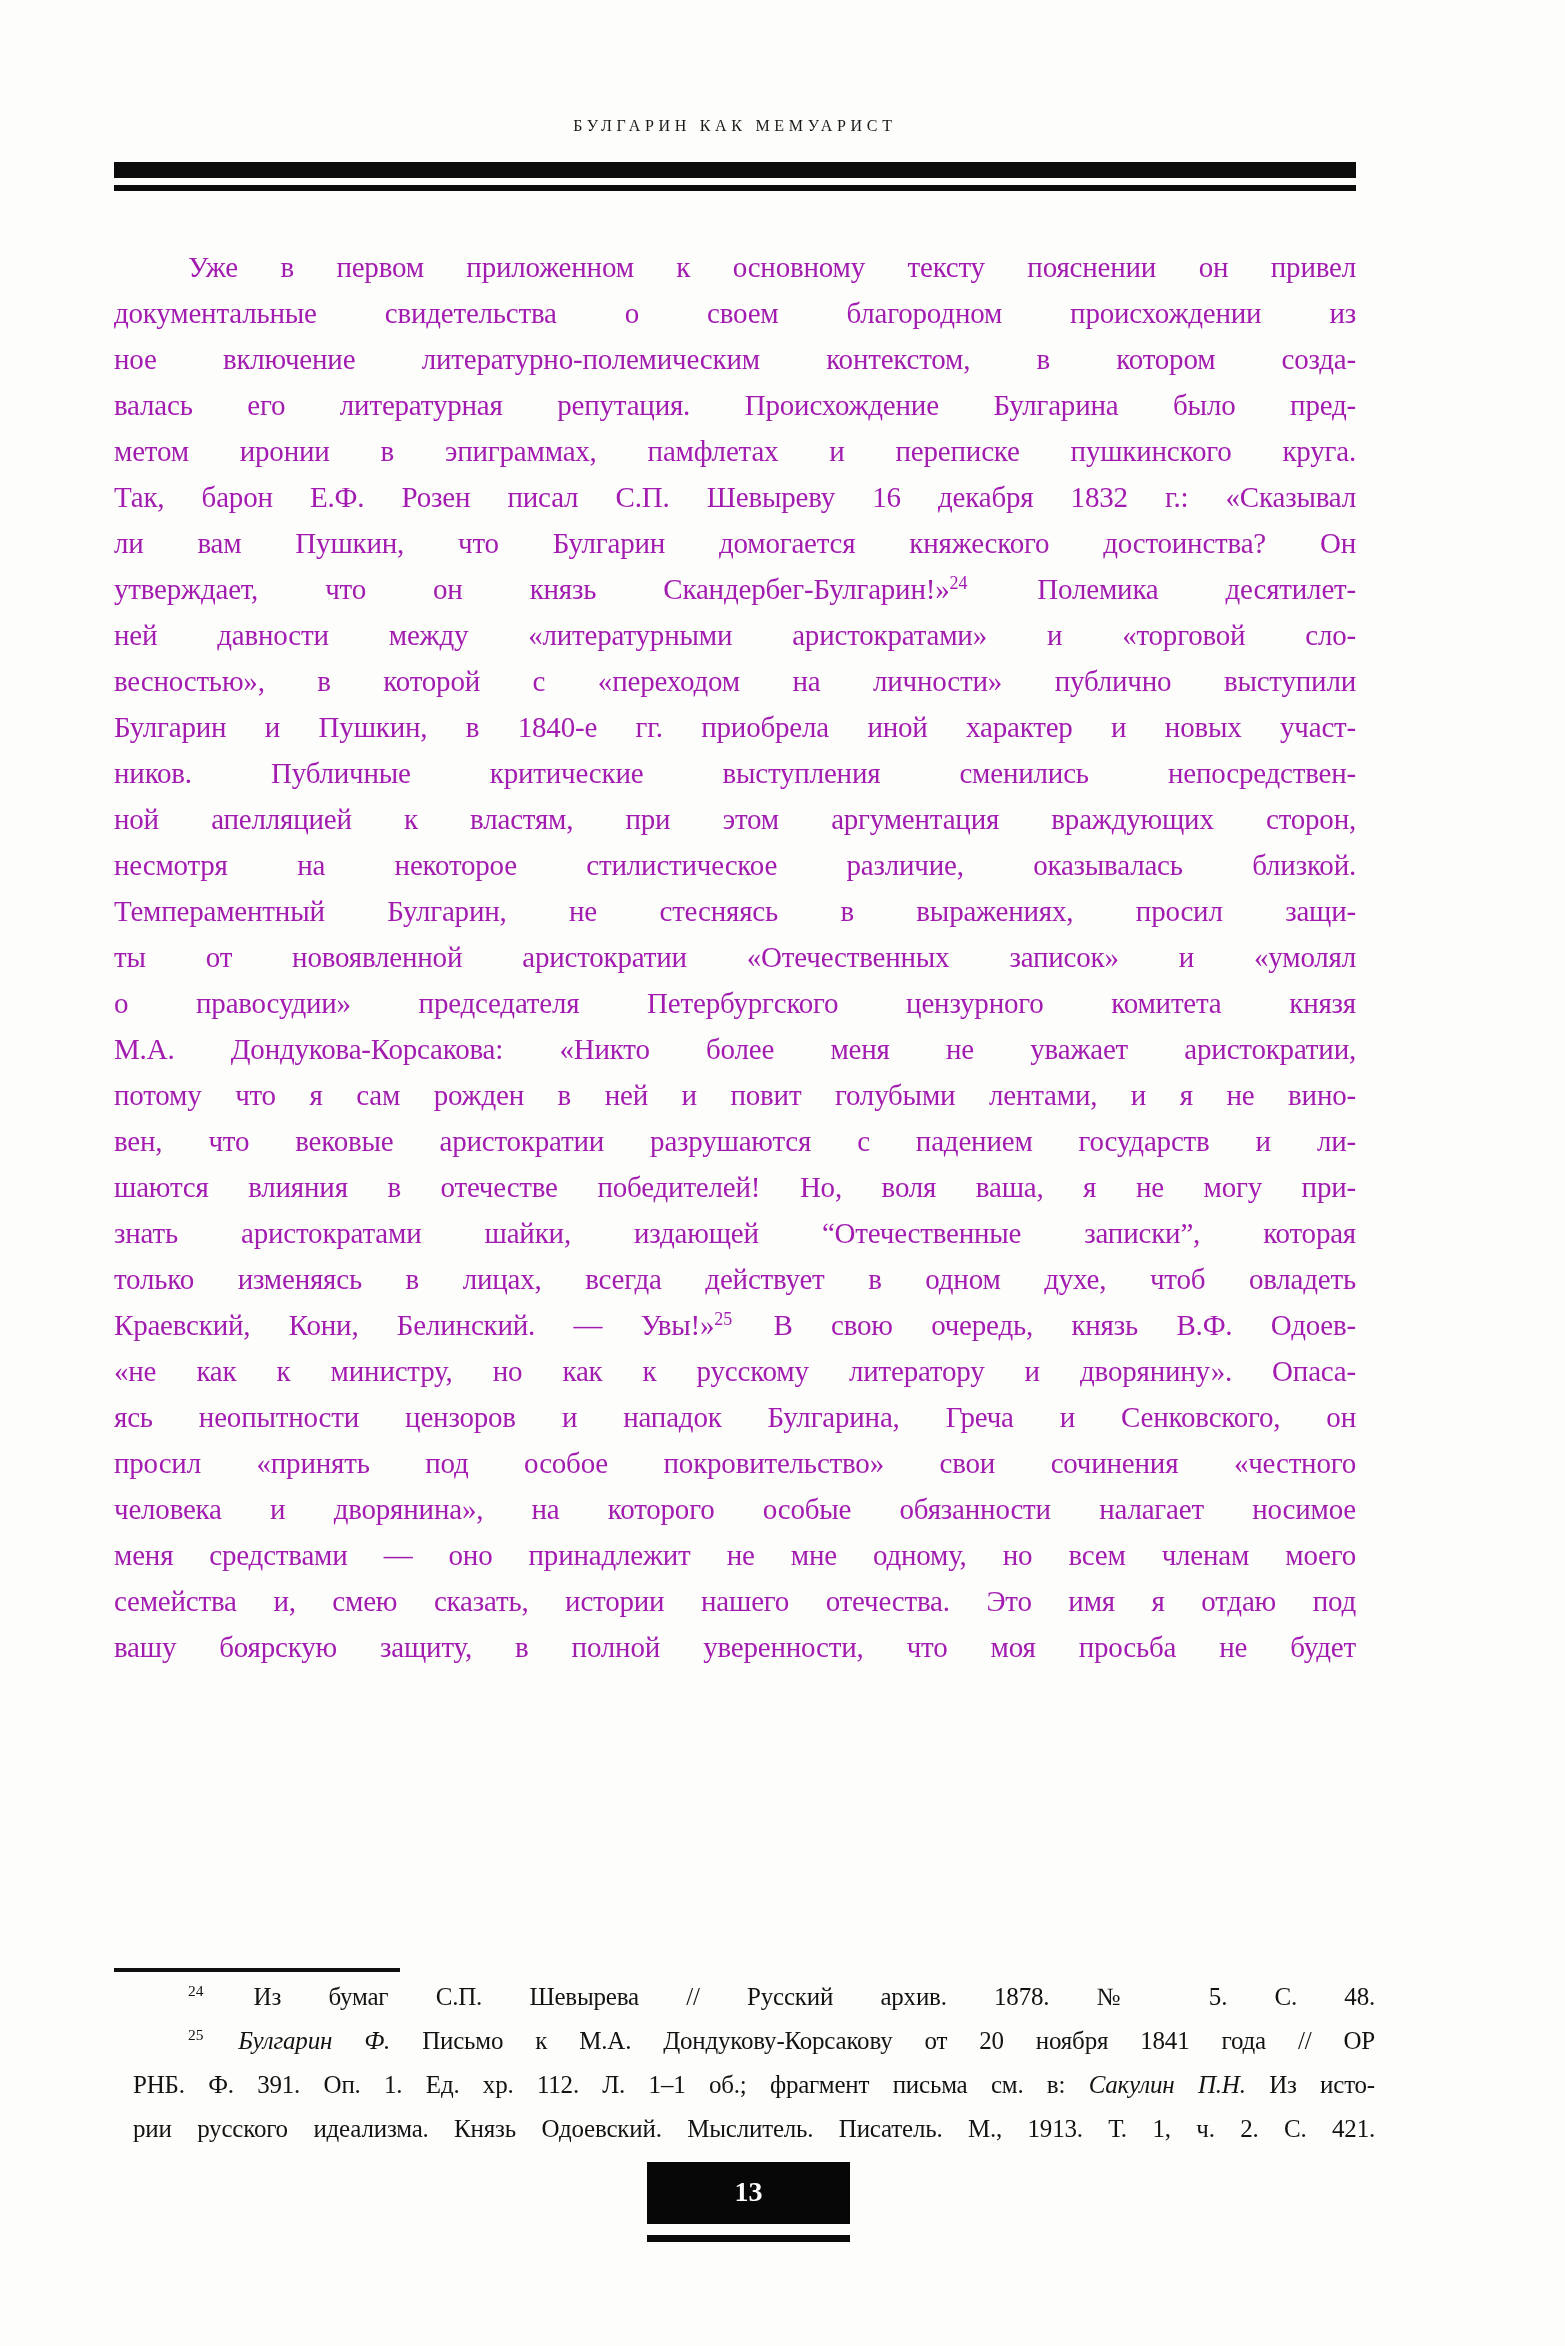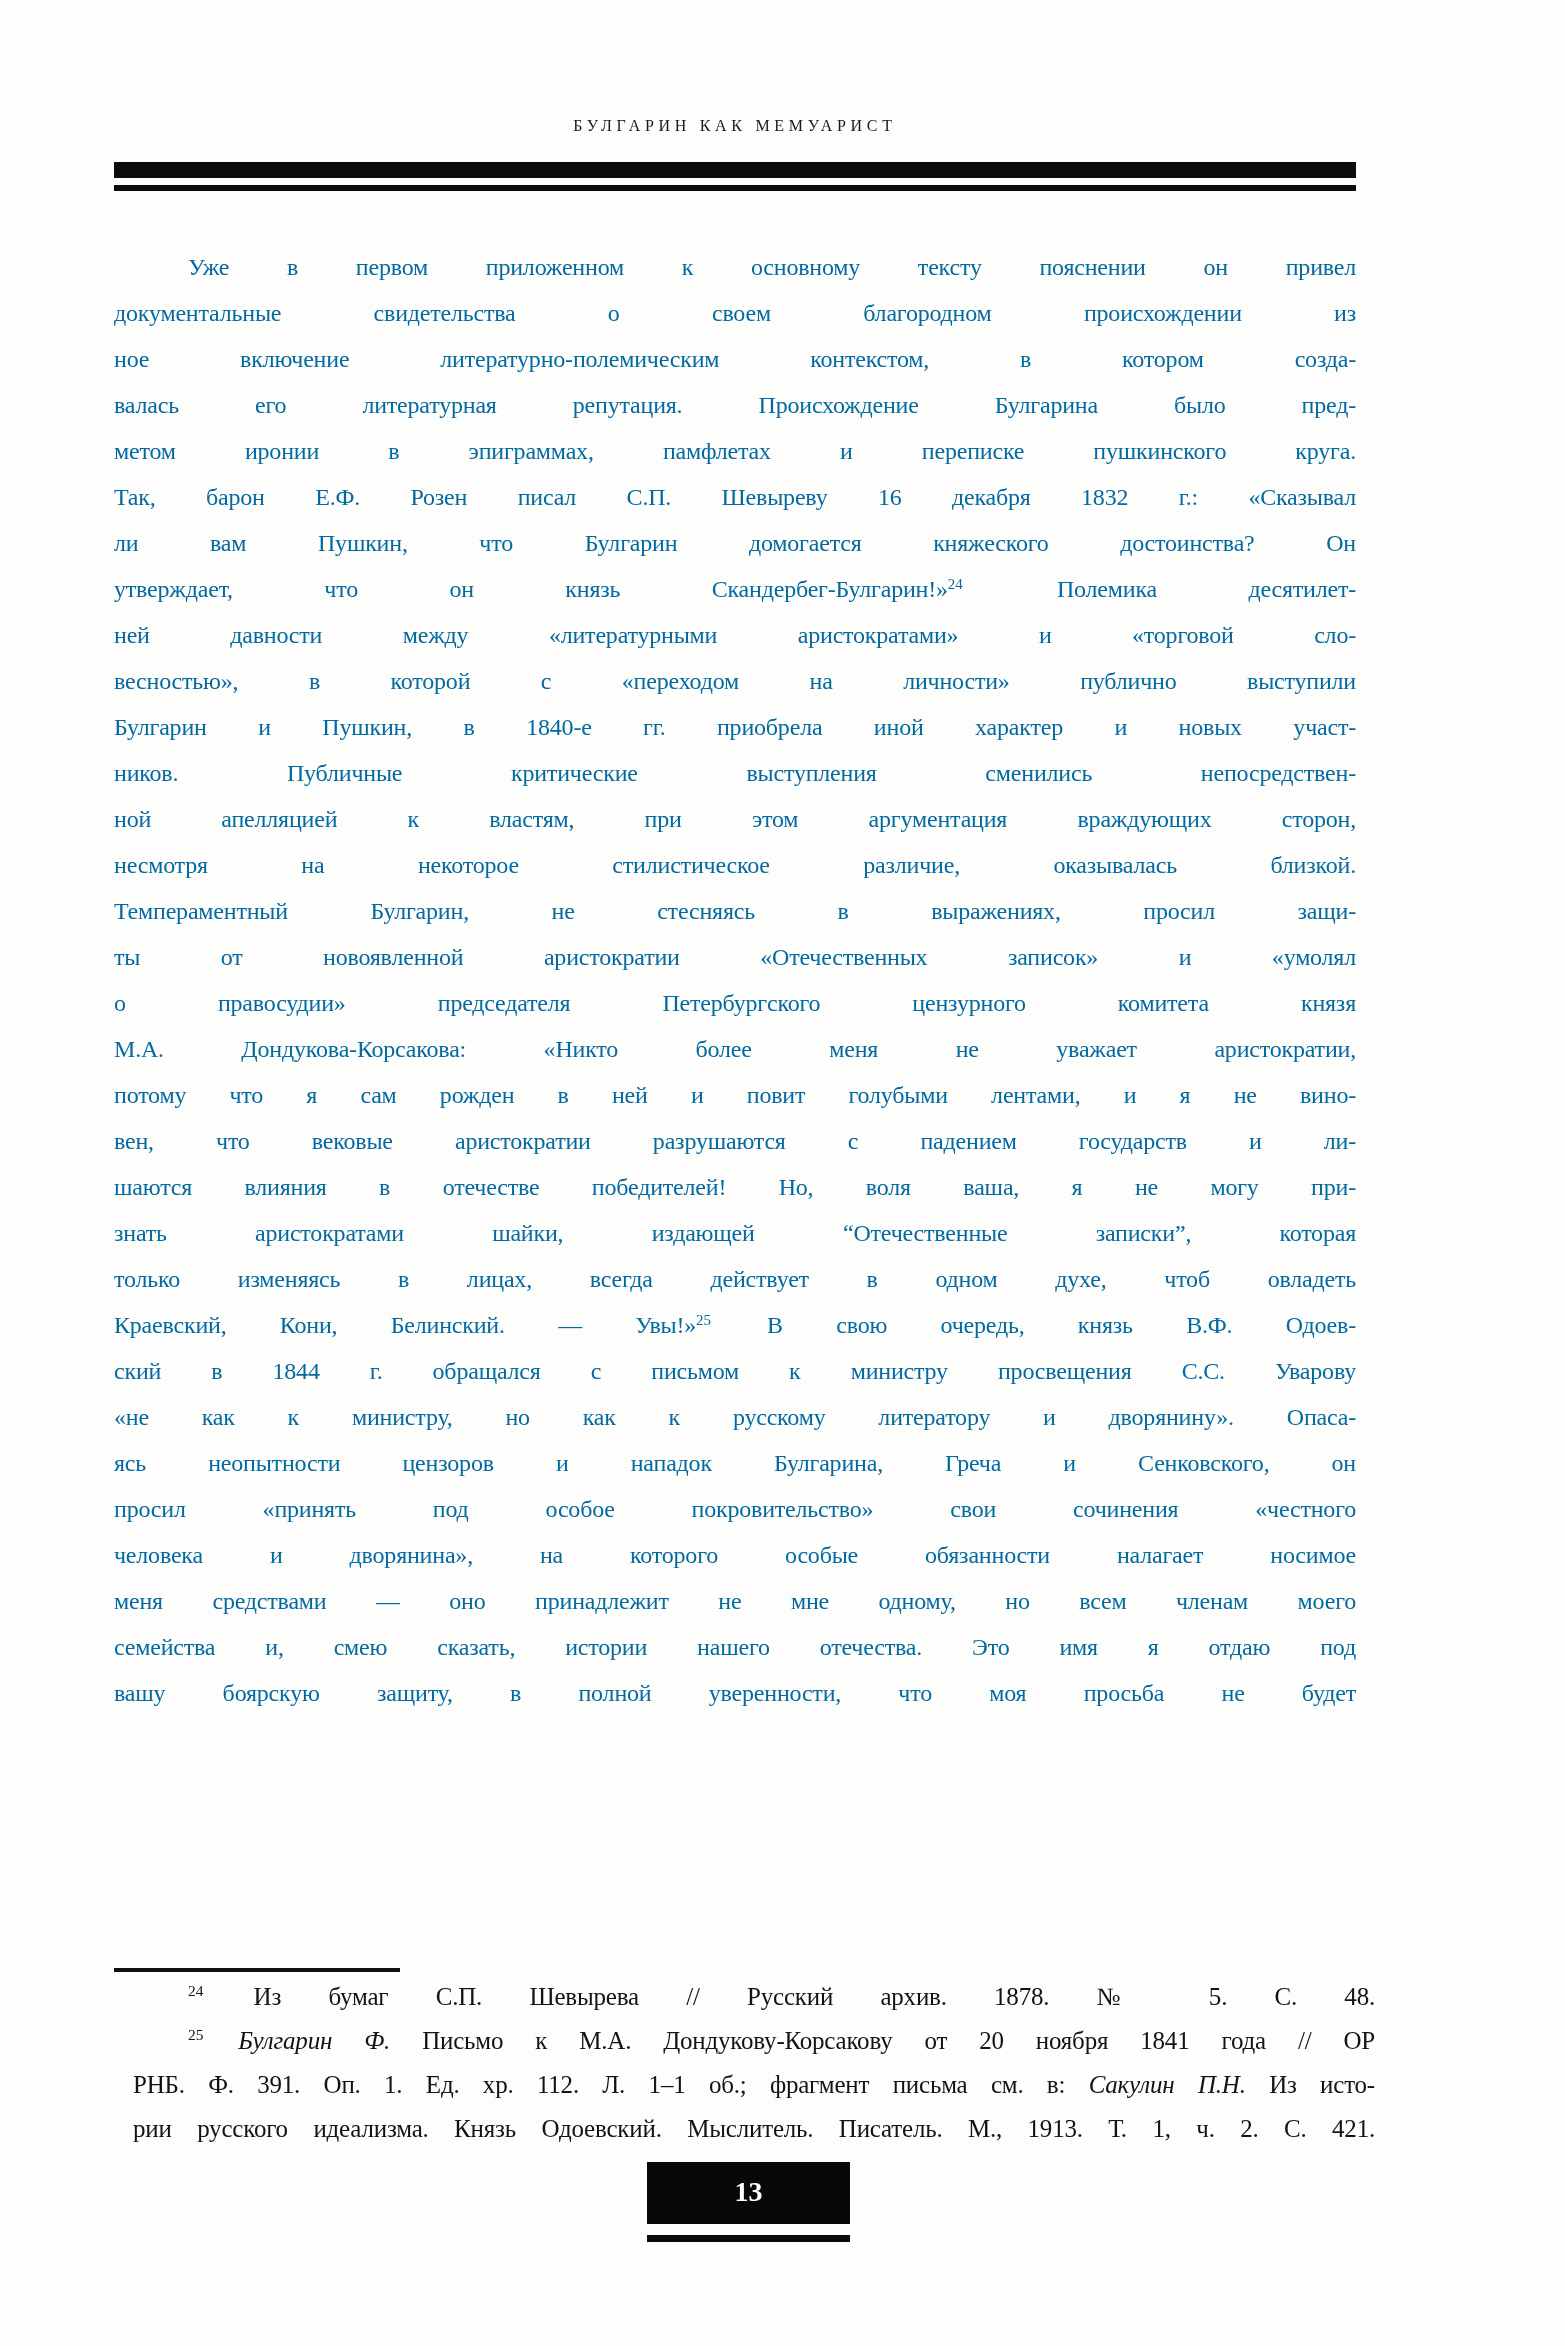--- a/index.html
+++ b/index.html
@@ -20,21 +20,21 @@
   }
 
   
   .rule{position:absolute;left:114px;width:1242px;background:#0c0c0c;}
   .rule-thick{top:162px;height:16px;}
   .rule-thin{top:185px;height:5.7px;}
 
   
   .body-text{
     position:absolute;left:114px;top:244px;width:1242px;
-    font-size:24px;color:#0369a1;letter-spacing:-0.2px;
+    font-size:29px;color:#a21caf;letter-spacing:-0.2px;
   }
   .body-text .line{
     height:46px;line-height:46px;overflow:hidden;
     text-align:justify;text-align-last:justify;
   }
   .line.indent{padding-left:74px;}
   .line.no-just{text-align-last:left;}
   .it{font-style:italic;}
   .sup{
     font-size:0.62em;position:relative;top:-0.55em;
@@ -98,21 +98,20 @@
       <div class="line"><span>Темпераментный Булгарин, не стесняясь в выражениях, просил защи-</span></div>
       <div class="line"><span>ты от новоявленной аристократии «Отечественных записок» и «умолял</span></div>
       <div class="line"><span>о правосудии» председателя Петербургского цензурного комитета князя</span></div>
       <div class="line"><span>М.А. Дондукова-Корсакова: «Никто более меня не уважает аристократии,</span></div>
       <div class="line"><span>потому что я сам рожден в ней и повит голубыми лентами, и я не вино-</span></div>
       <div class="line"><span>вен, что вековые аристократии разрушаются с падением государств и ли-</span></div>
       <div class="line"><span>шаются влияния в отечестве победителей! Но, воля ваша, я не могу при-</span></div>
       <div class="line"><span>знать аристократами шайки, издающей “Отечественные записки”, которая</span></div>
       <div class="line"><span>только изменяясь в лицах, всегда действует в одном духе, чтоб овладеть</span></div>
       <div class="line"><span>Краевский, Кони, Белинский. — Увы!»</span><span class="sup">25</span><span> В свою очередь, князь В.Ф. Одоев-</span></div>
-      <div class="line"><span>ский в 1844 г. обращался с письмом к министру просвещения С.С. Уварову</span></div>
       <div class="line"><span>«не как к министру, но как к русскому литератору и дворянину». Опаса-</span></div>
       <div class="line"><span>ясь неопытности цензоров и нападок Булгарина, Греча и Сенковского, он</span></div>
       <div class="line"><span>просил «принять под особое покровительство» свои сочинения «честного</span></div>
       <div class="line"><span>человека и дворянина», на которого особые обязанности налагает носимое</span></div>
       <div class="line"><span>меня средствами — оно принадлежит не мне одному, но всем членам моего</span></div>
       <div class="line"><span>семейства и, смею сказать, истории нашего отечества. Это имя я отдаю под</span></div>
       <div class="line"><span>вашу боярскую защиту, в полной уверенности, что моя просьба не будет</span></div>
     </div>
 
   <div class="fn-rule"></div>

